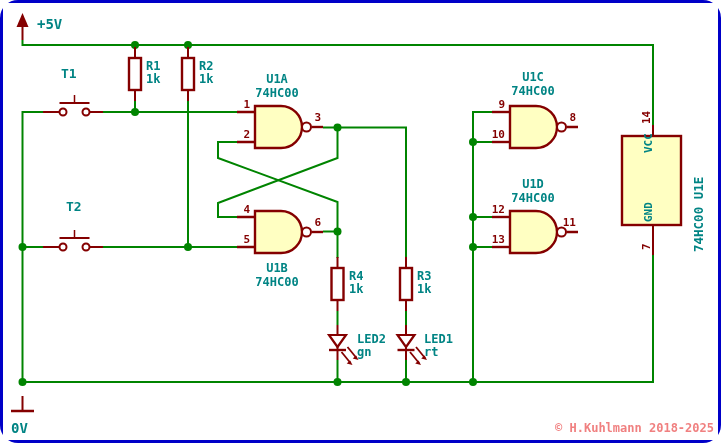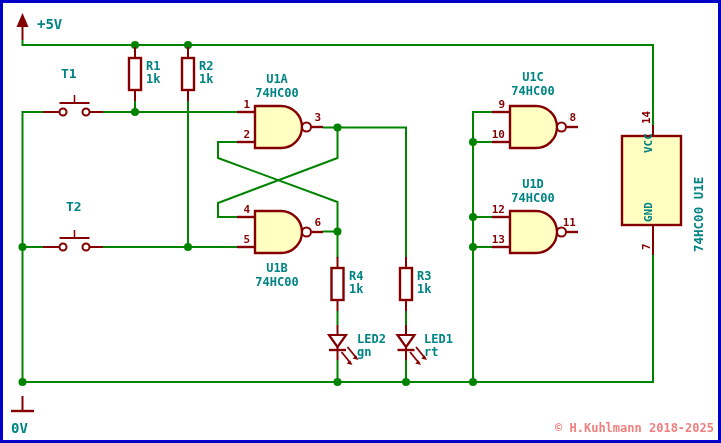--- a/index.html
+++ b/index.html
@@ -1,16 +1,16 @@
 <!DOCTYPE html>
 <html><head>
 <meta charset="utf-8">
 <style>
   html,body { margin:0; padding:0; background:#fff; }
-  #stage { width:721px; height:443px; position:relative; background:#fff; overflow:hidden; }
+  #stage { width:721px; height:443px; position:relative; background:#fff; overflow:hidden;border-radius:18px; }
   svg { display:block; }
   text { font-family:"DejaVu Sans Mono","Liberation Mono",monospace; font-weight:bold; }
   .lbl  { fill:#008484; font-size:12px; }
   .lbl2 { fill:#008484; font-size:13px; }
   .pwr  { fill:#008484; font-size:14px; }
   .pin  { fill:#840000; font-size:11px; }
   .cr   { fill:#F08080; font-size:12px; }
 </style>
 </head>
 <body>

